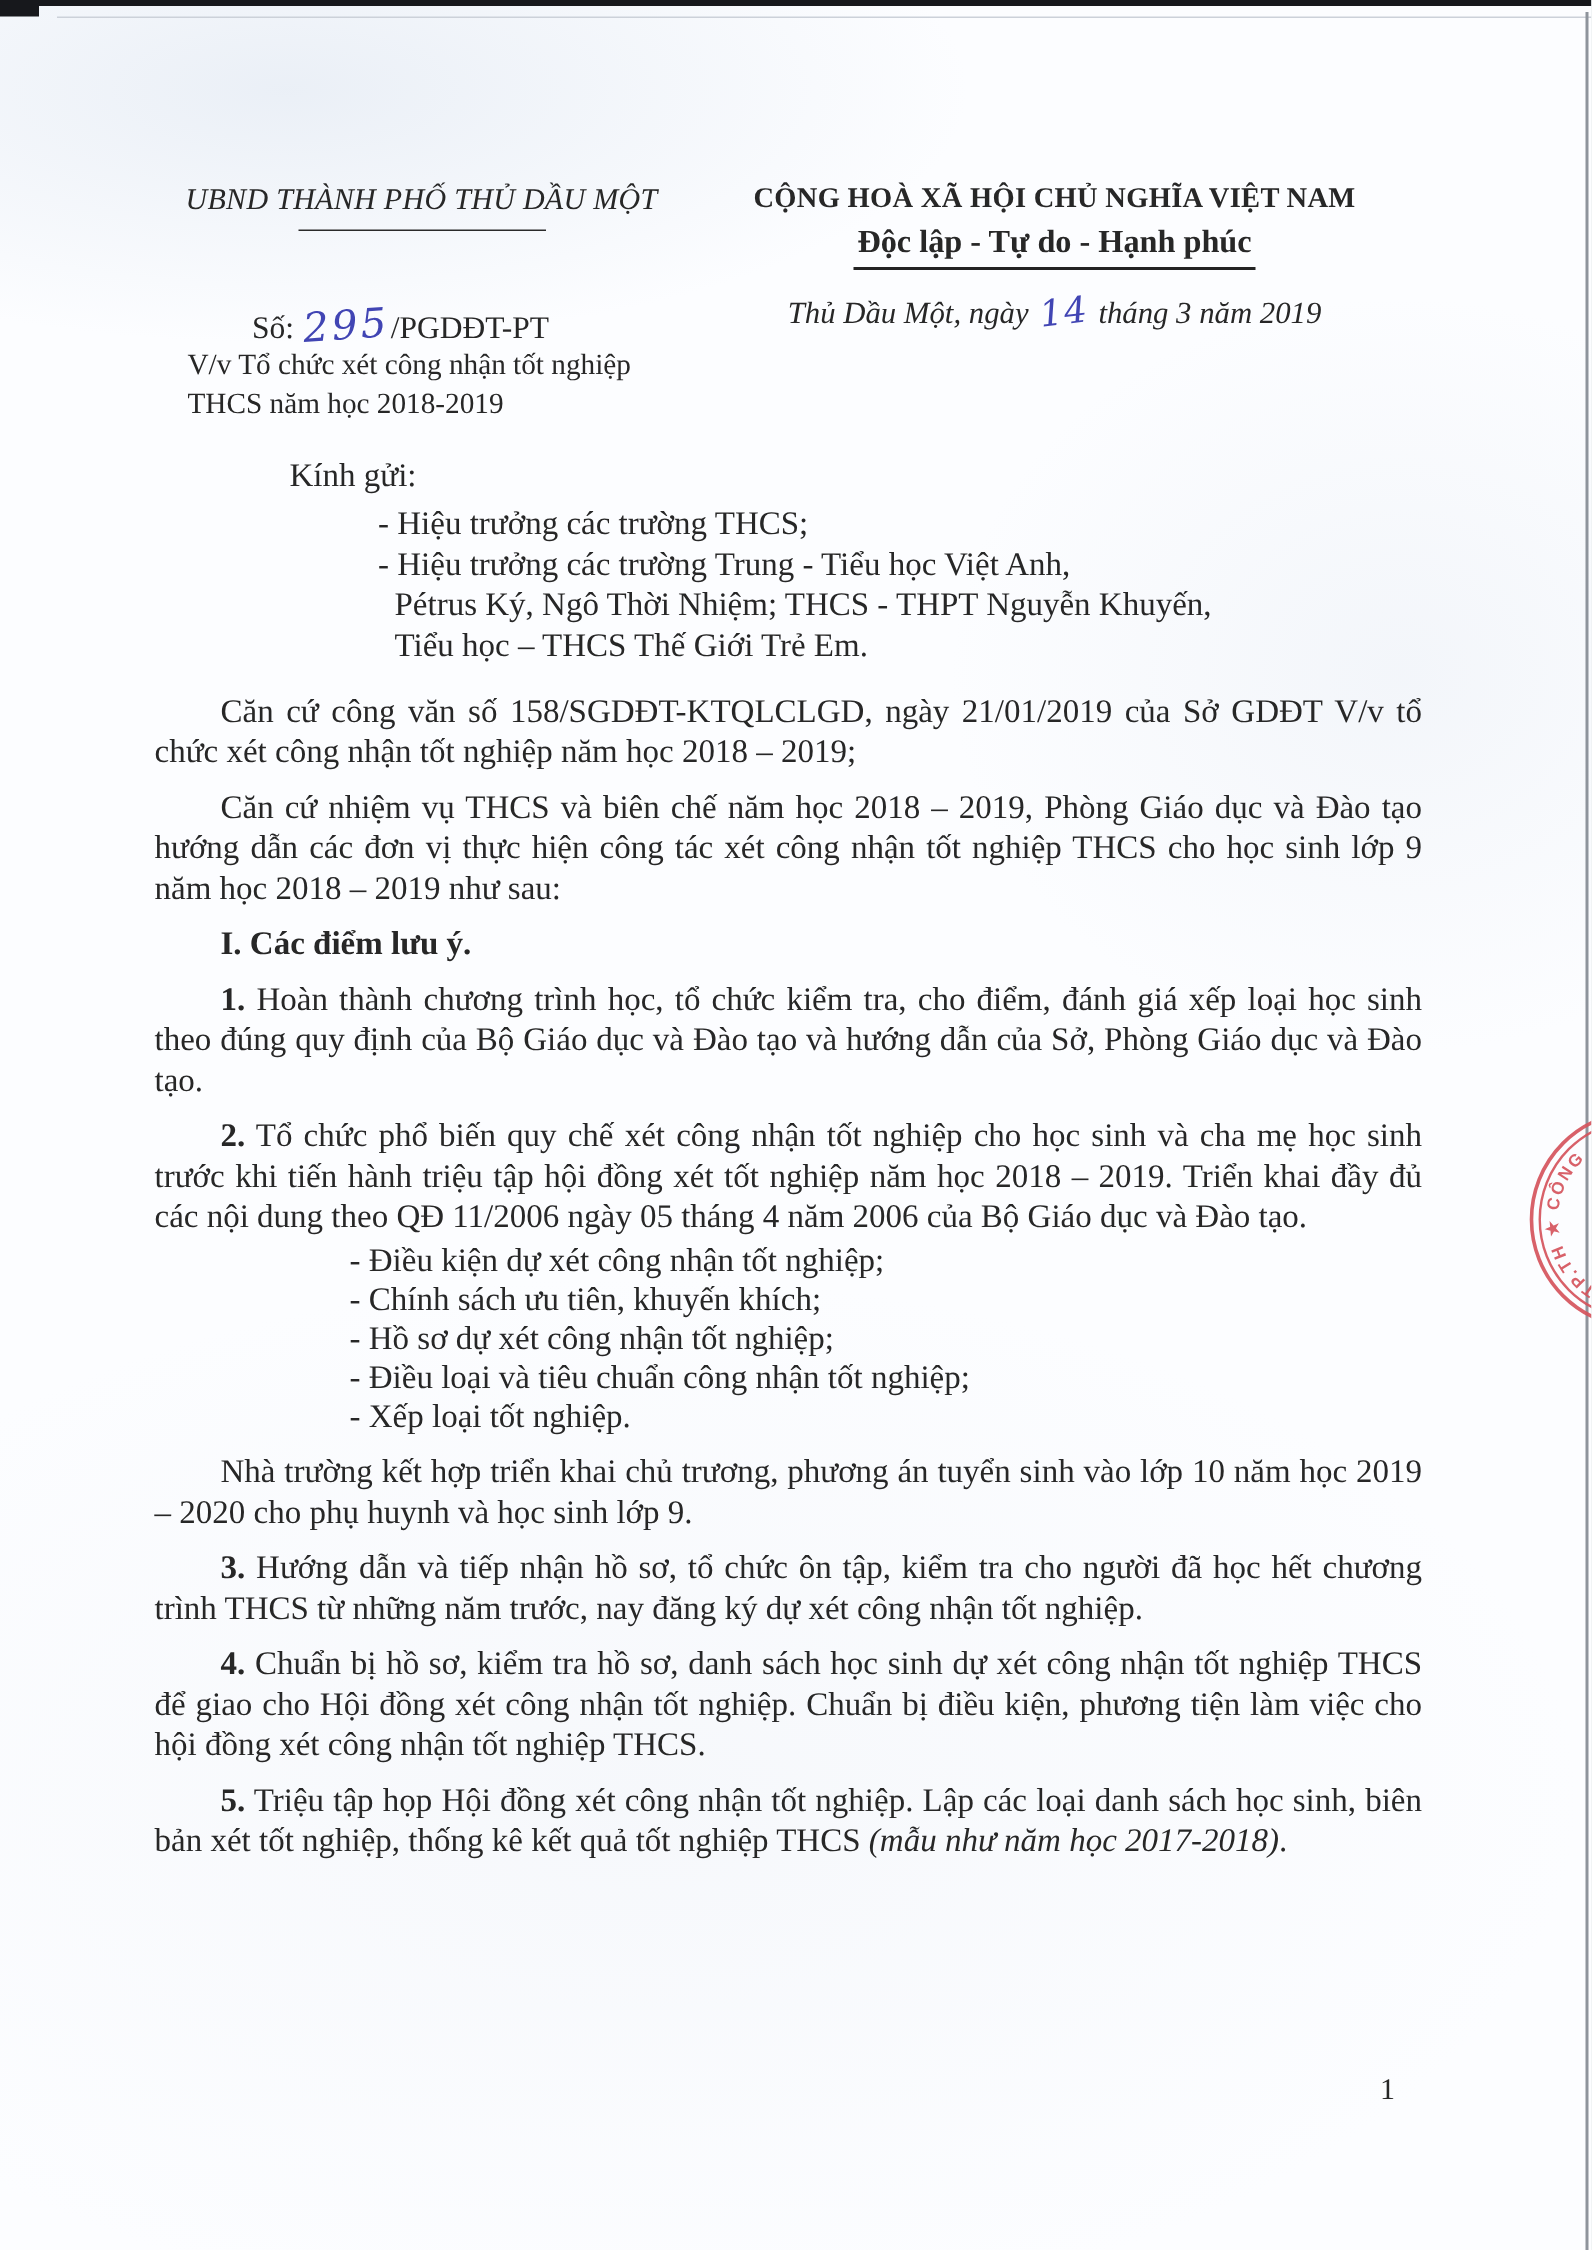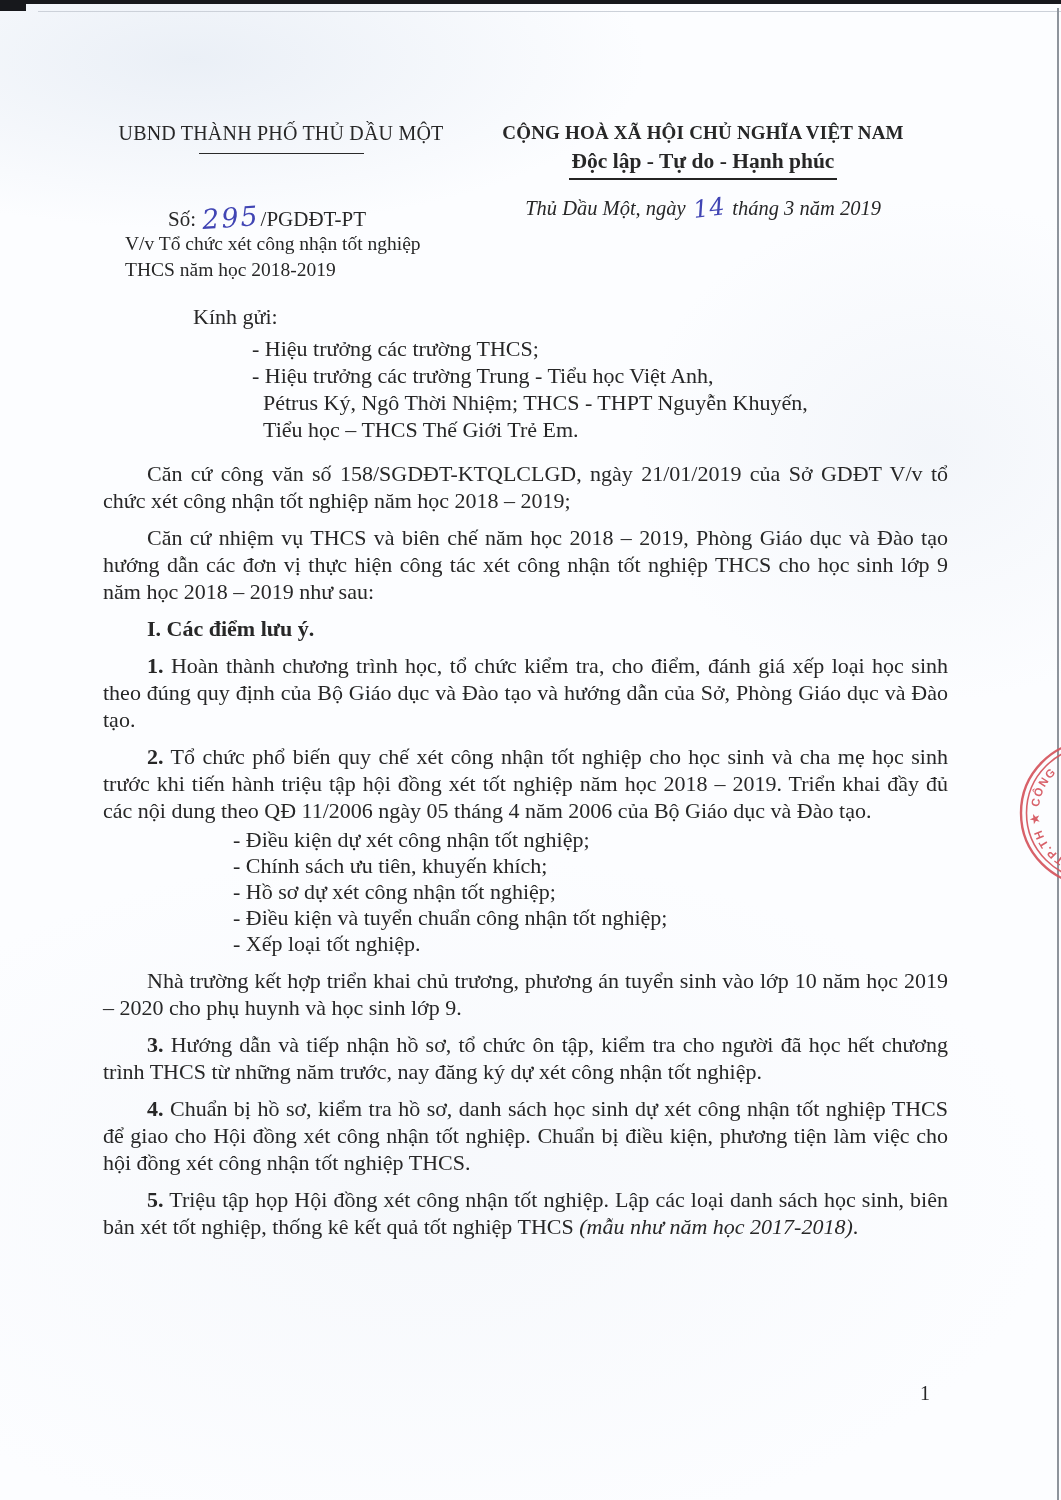--- a/index.html
+++ b/index.html
@@ -17,21 +17,21 @@
       #fcfdff;
   }
   
   .scan-top{position:absolute;top:0;left:0;width:100%;height:4px;background:#17181c;}
   .scan-top-corner{position:absolute;top:0;left:0;width:26px;height:11px;background:#17181c;}
   .scan-top-line{position:absolute;top:11px;left:38px;right:0;height:1px;background:#ccd1d9;}
   .scan-right{position:absolute;top:8px;bottom:0;right:2px;width:2px;background:#8e949c;}
 
   
   .org-block{position:absolute;left:103px;top:122px;width:356px;text-align:center;white-space:nowrap;}
-  .org-parent{font-size:20px;letter-spacing:.2px;}
+  .org-parent{font-size:20px;letter-spacing:.2px;font-style:italic;}
   .org-name{font-size:20px;font-weight:bold;margin-top:4px;letter-spacing:.2px;}
   .org-underline{width:165px;border-bottom:1.6px solid #2a2a2a;margin:8px auto 0;}
   .doc-number{position:absolute;left:168px;top:201px;font-size:21px;white-space:nowrap;}
   .doc-subject{position:absolute;left:125px;top:231px;width:314px;font-size:19.5px;line-height:26px;}
 
   
   .motto-block{position:absolute;left:483px;top:122px;width:440px;text-align:center;white-space:nowrap;}
   .motto1{font-size:19px;font-weight:bold;letter-spacing:.2px;}
   .motto2{font-size:21.5px;font-weight:bold;margin-top:5px;}
   .motto2 > span{display:inline-block;border-bottom:2px solid #232323;padding:0 3px 4px;}
@@ -103,21 +103,21 @@
     <p class="para sec-title">I. Các điểm lưu ý.</p>
 
     <p class="para"><b class="num">1.</b><span> Hoàn thành chương trình học, tổ chức kiểm tra, cho điểm, đánh giá xếp loại học sinh theo đúng quy định của Bộ Giáo dục và Đào tạo và hướng dẫn của Sở, Phòng Giáo dục và Đào tạo.</span></p>
 
     <p class="para"><b class="num">2.</b><span> Tổ chức phổ biến quy chế xét công nhận tốt nghiệp cho học sinh và cha mẹ học sinh trước khi tiến hành triệu tập hội đồng xét tốt nghiệp năm học 2018 – 2019. Triển khai đầy đủ các nội dung theo QĐ 11/2006 ngày 05 tháng 4 năm 2006 của Bộ Giáo dục và Đào tạo.</span></p>
 
     <div class="bullets">
       <div>- Điều kiện dự xét công nhận tốt nghiệp;</div>
       <div>- Chính sách ưu tiên, khuyến khích;</div>
       <div>- Hồ sơ dự xét công nhận tốt nghiệp;</div>
-      <div>- Điều kiện và tuyển chuẩn công nhận tốt nghiệp;</div>
+      <div>- Điều loại và tiêu chuẩn công nhận tốt nghiệp;</div>
       <div>- Xếp loại tốt nghiệp.</div>
     </div>
 
     <p class="para">Nhà trường kết hợp triển khai chủ trương, phương án tuyển sinh vào lớp 10 năm học 2019 – 2020 cho phụ huynh và học sinh lớp 9.</p>
 
     <p class="para"><b class="num">3.</b><span> Hướng dẫn và tiếp nhận hồ sơ, tổ chức ôn tập, kiểm tra cho người đã học hết chương trình THCS từ những năm trước, nay đăng ký dự xét công nhận tốt nghiệp.</span></p>
 
     <p class="para"><b class="num">4.</b><span> Chuẩn bị hồ sơ, kiểm tra hồ sơ, danh sách học sinh dự xét công nhận tốt nghiệp THCS để giao cho Hội đồng xét công nhận tốt nghiệp. Chuẩn bị điều kiện, phương tiện làm việc cho hội đồng xét công nhận tốt nghiệp THCS.</span></p>
 
     <p class="para"><b class="num">5.</b><span> Triệu tập họp Hội đồng xét công nhận tốt nghiệp. Lập các loại danh sách học sinh, biên bản xét tốt nghiệp, thống kê kết quả tốt nghiệp THCS </span><i>(mẫu như năm học 2017-2018)</i><span>.</span></p>

